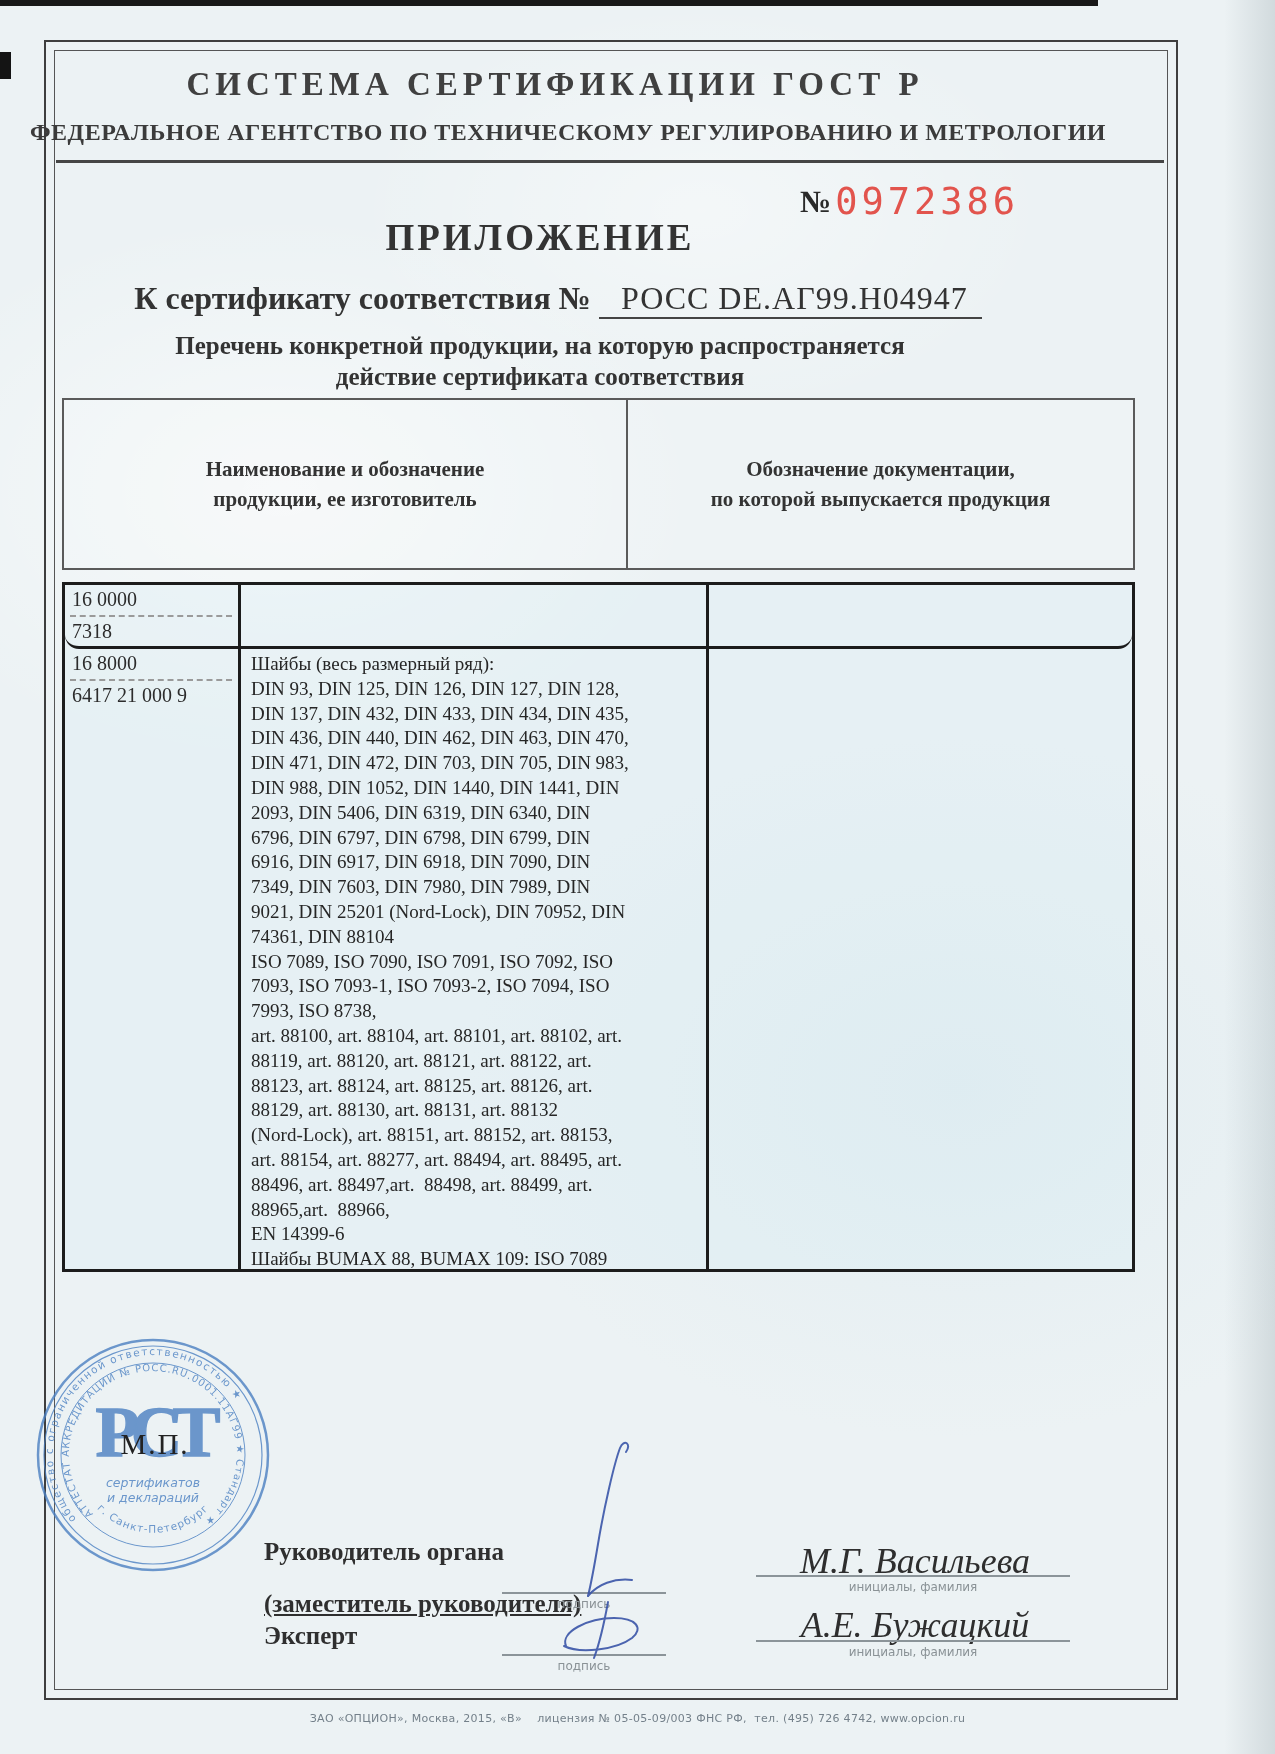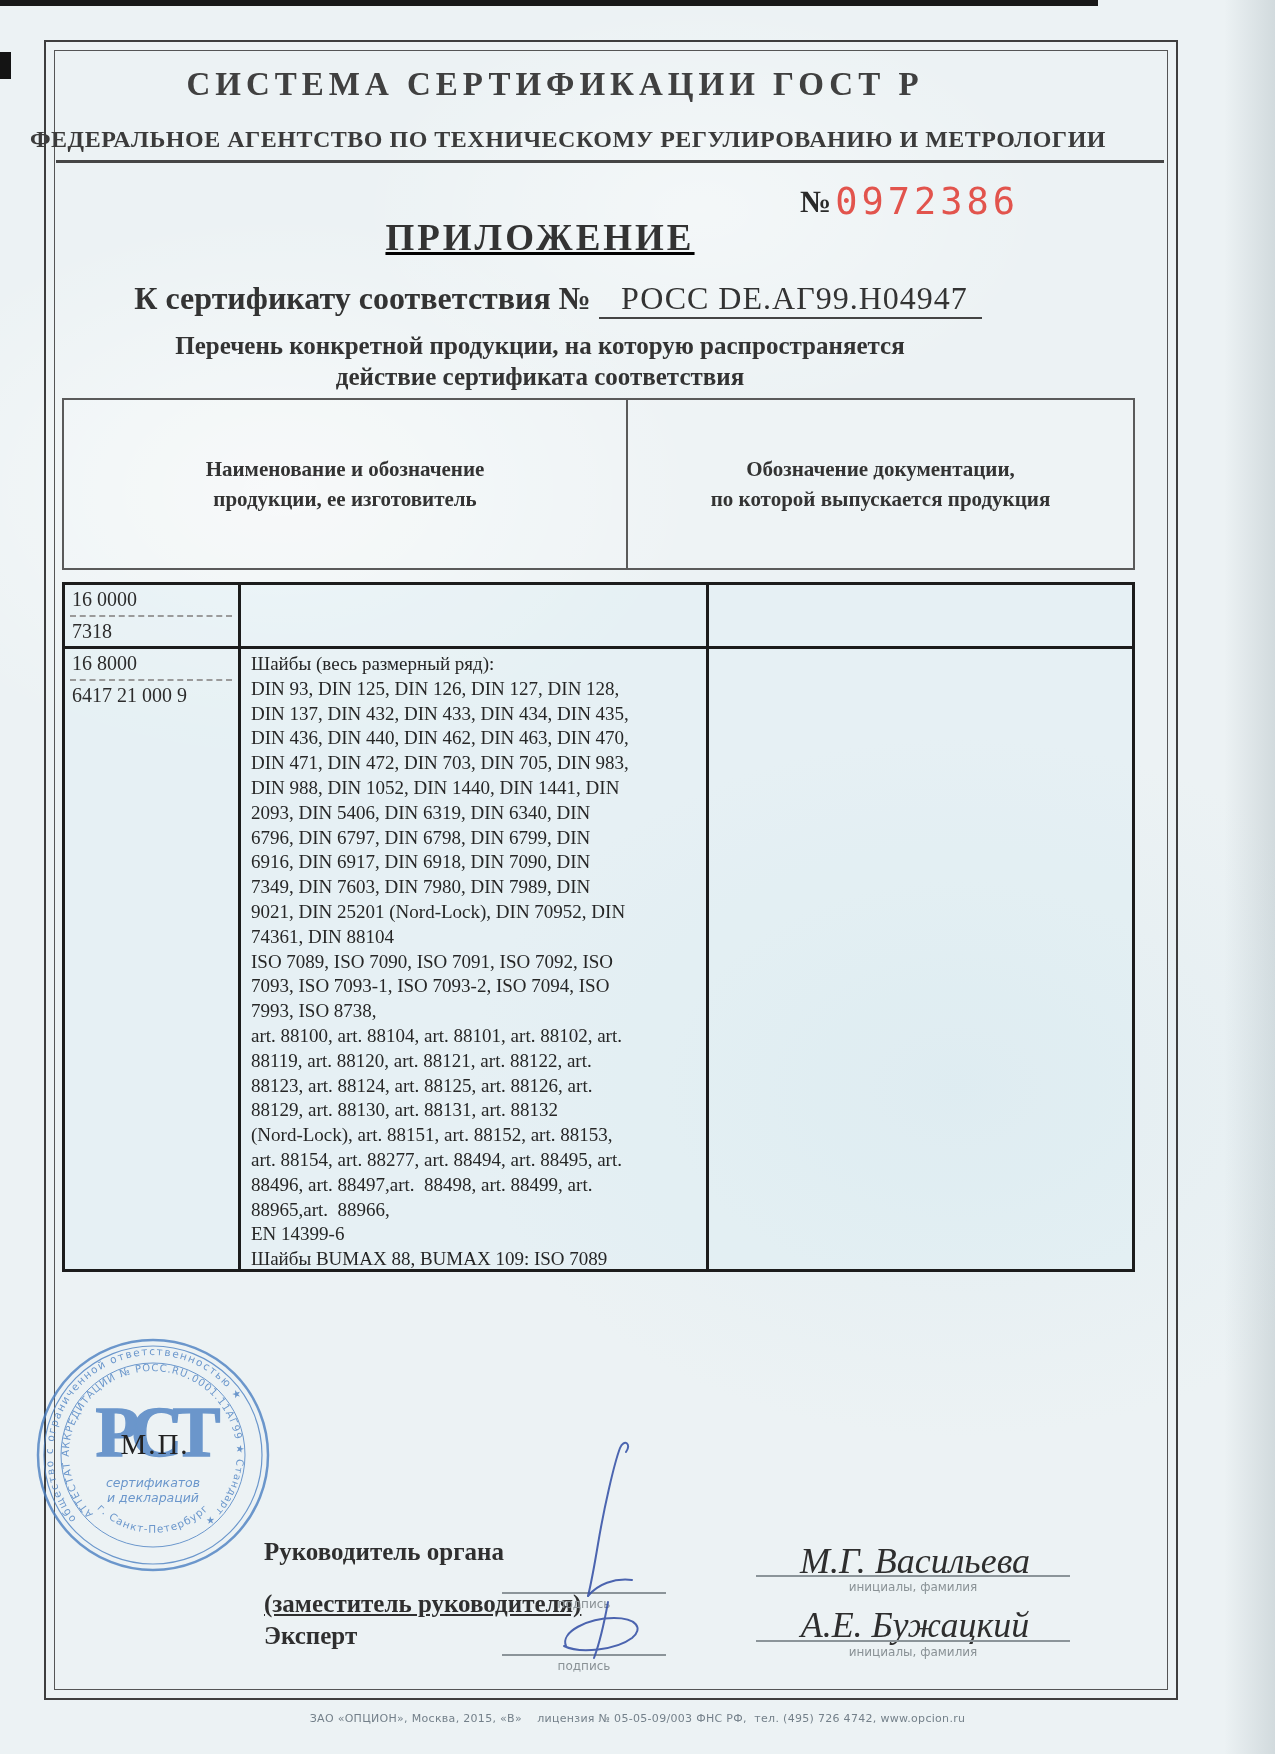--- a/index.html
+++ b/index.html
@@ -14,43 +14,43 @@
   }
   
   .scan-top{position:absolute;left:0;top:0;width:1098px;height:6px;background:#181818;}
   .scan-corner{position:absolute;left:0;top:52px;width:11px;height:27px;background:#141414;}
   
   .frame-outer{position:absolute;left:44px;top:40px;width:1130px;height:1656px;border:2px solid #3e3e3e;}
   .frame-inner{position:absolute;left:54px;top:50px;width:1112px;height:1638px;border:1px solid #555;}
   
   .doc-header{position:absolute;left:30px;top:66px;width:1050px;text-align:center;color:#3b3b3b;}
   .sys-title{font-size:33px;font-weight:bold;letter-spacing:5px;color:#404040;}
-  .agency{font-size:24px;font-weight:bold;letter-spacing:.5px;margin-top:23px;color:#3b3b3b;white-space:nowrap;}
+  .agency{font-size:24px;font-weight:bold;letter-spacing:.5px;margin-top:16px;color:#3b3b3b;white-space:nowrap;}
   .header-rule{position:absolute;left:56px;top:160px;width:1108px;height:3px;background:#454545;}
   
   .form-number{position:absolute;left:800px;top:180px;white-space:nowrap;}
   .form-number .no{font-size:31px;color:#2a2a2a;font-weight:bold;}
   .form-number .digits{font-family:"DejaVu Sans Mono",monospace;font-size:37px;letter-spacing:4px;vertical-align:-2px;}
   
-  .title-block{position:absolute;left:0;top:216px;width:1080px;text-align:center;text-decoration:underline;}
+  .title-block{position:absolute;left:0;top:216px;width:1080px;text-align:center;}
   .main-title{font-size:37px;font-weight:bold;letter-spacing:3px;color:#333;}
   .cert-line{position:absolute;left:0;top:280px;width:1072px;text-align:center;font-size:32px;font-weight:bold;color:#333;padding-left:22px;}
   .cert-line .cert-no{font-weight:normal;border-bottom:2px solid #444;padding:0 14px 1px 22px;letter-spacing:1px;}
   .subtitle{position:absolute;left:0;top:330px;width:1080px;text-align:center;font-size:25px;font-weight:bold;color:#333;line-height:31px;}
   
   .thead{position:absolute;left:62px;top:398px;width:1073px;height:172px;border:2px solid #5a5a5a;display:flex;box-sizing:border-box;background:rgba(255,255,255,.12);}
   .th-c1{width:176px;border-right:2px solid #5a5a5a;display:flex;flex-direction:column;box-sizing:border-box;}
   .th-c1-top{height:55%;border-bottom:2px solid #5a5a5a;display:flex;align-items:center;padding-left:9px;box-sizing:border-box;}
   .th-c1-bot{flex:1;display:flex;align-items:center;padding-left:9px;}
   .th-c2{width:564px;border-right:2px solid #5a5a5a;display:flex;align-items:center;justify-content:center;text-align:center;box-sizing:border-box;}
   .th-c3{flex:1;display:flex;align-items:center;justify-content:center;text-align:center;}
   .th-label{font-size:21px;font-weight:bold;color:#333;white-space:pre-line;line-height:30px;}
   
   .tbody{position:absolute;left:62px;top:582px;width:1073px;border:3px solid #1c1c1c;box-sizing:border-box;background:rgba(210,234,242,.25);}
-  .trow{display:flex;box-sizing:border-box;}
+  .trow{display:flex;box-sizing:border-box;border-radius:14px;}
   .trow1{height:64px;border-bottom:3px solid #1c1c1c;}
   .trow2{height:620px;}
   .td-c1{width:176px;border-right:3px solid #1c1c1c;box-sizing:border-box;padding:2px 6px 0 5px;}
   .td-c2{width:468px;border-right:3px solid #1c1c1c;box-sizing:border-box;}
   .td-c3{flex:1;}
   .code-top{font-size:20px;color:#2c2c2c;border-bottom:2px dashed #9a9a9a;padding:1px 0 4px 2px;}
   .code-bot{font-size:20px;color:#2c2c2c;padding:3px 0 0 2px;}
   .product-text{font-size:19px;line-height:24.8px;color:#262626;padding:3px 4px 0 10px;white-space:pre;overflow:hidden;}
   
   .stamp{position:absolute;left:28px;top:1330px;width:250px;height:250px;opacity:.8;}

